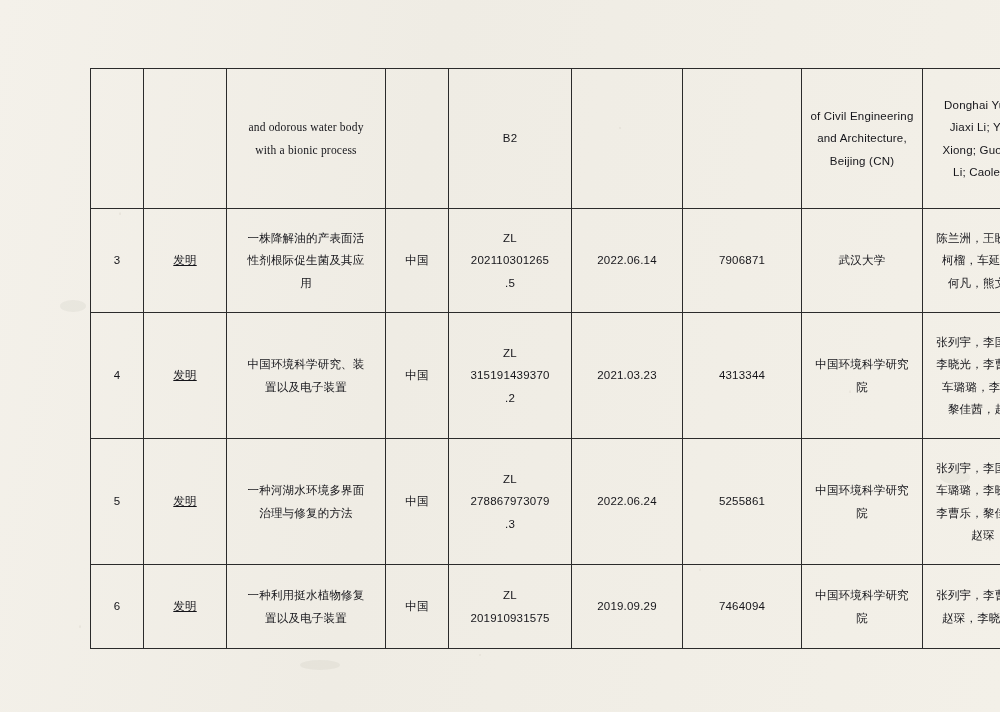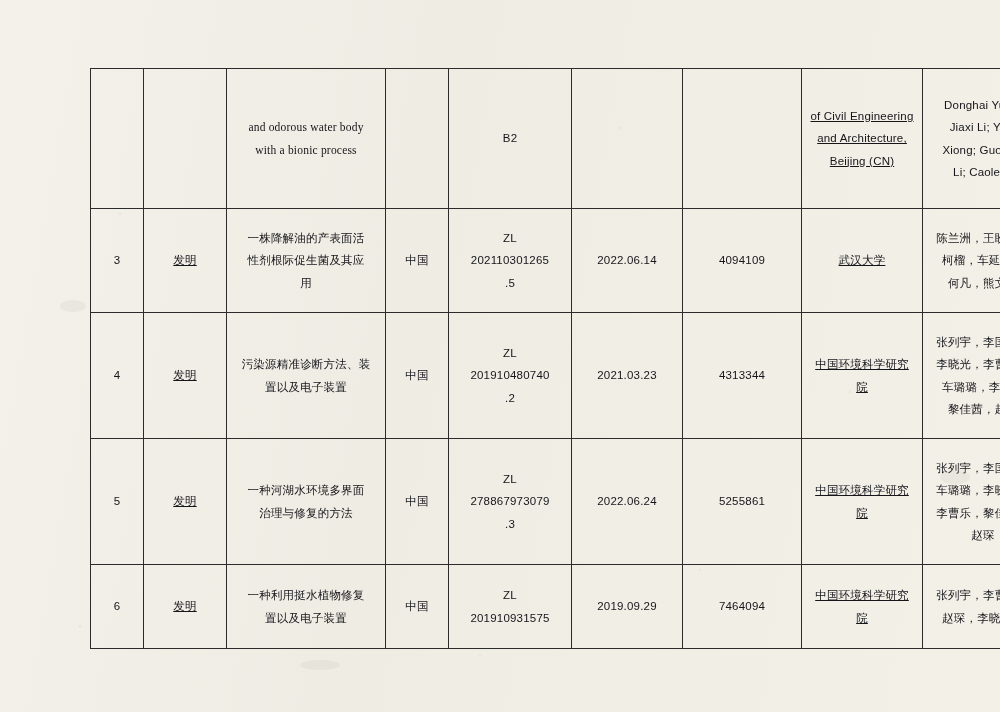--- a/index.html
+++ b/index.html
@@ -54,21 +54,21 @@
     line-height: 1.95;
     letter-spacing: .2px;
   }
   td.c-no      { width: 42px; }
   td.c-type    { width: 72px; text-decoration: underline; }
   td.c-title   { width: 148px; font-family: Liberation Serif, serif; }
   td.c-country { width: 52px; }
   td.c-num     { width: 112px; }
   td.c-date    { width: 100px; }
   td.c-cert    { width: 108px; }
-  td.c-owner   { width: 110px; text-decoration: underline; }
+  td.c-owner   { width: 110px; }
   td.c-inv     { width: 110px; }
 
   .lt { line-height: 2.1; }
   .en { font-size: 11px; line-height: 2.3; }
   .cjk { font-family: "DejaVu Sans", "Liberation Sans", sans-serif; }
   .r1 { height: 140px; }
   .r2 { height: 104px; }
   .r3 { height: 126px; }
   .r4 { height: 126px; }
   .r5 { height: 84px; }
@@ -128,43 +128,43 @@
           <div>性剂根际促生菌及其应</div>
           <div>用</div>
         </td>
         <td class="c-country cjk">中国</td>
         <td class="c-num">
           <div>ZL</div>
           <div>202110301265</div>
           <div>.5</div>
         </td>
         <td class="c-date">2022.06.14</td>
-        <td class="c-cert">4094109</td>
+        <td class="c-cert">7906871</td>
         <td class="c-owner cjk">
           <div>武汉大学</div>
         </td>
         <td class="c-inv cjk">
           <div>陈兰洲，王盼盼，</div>
           <div>柯榴，车延钰，</div>
           <div>何凡，熊文瑄</div>
         </td>
 
       </tr>
 
       <tr class="r3">
         <td class="c-no">4</td>
         <td class="c-type cjk">发明</td>
         <td class="c-title cjk lt">
-          <div>污染源精准诊断方法、装</div>
+          <div>中国环境科学研究、装</div>
           <div>置以及电子装置</div>
         </td>
         <td class="c-country cjk">中国</td>
         <td class="c-num">
           <div>ZL</div>
-          <div>201910480740</div>
+          <div>315191439370</div>
           <div>.2</div>
         </td>
         <td class="c-date">2021.03.23</td>
         <td class="c-cert">4313344</td>
         <td class="c-owner cjk">
           <div>中国环境科学研究</div>
           <div>院</div>
         </td>
         <td class="c-inv cjk">
           <div>张列宇，李国文，</div>

